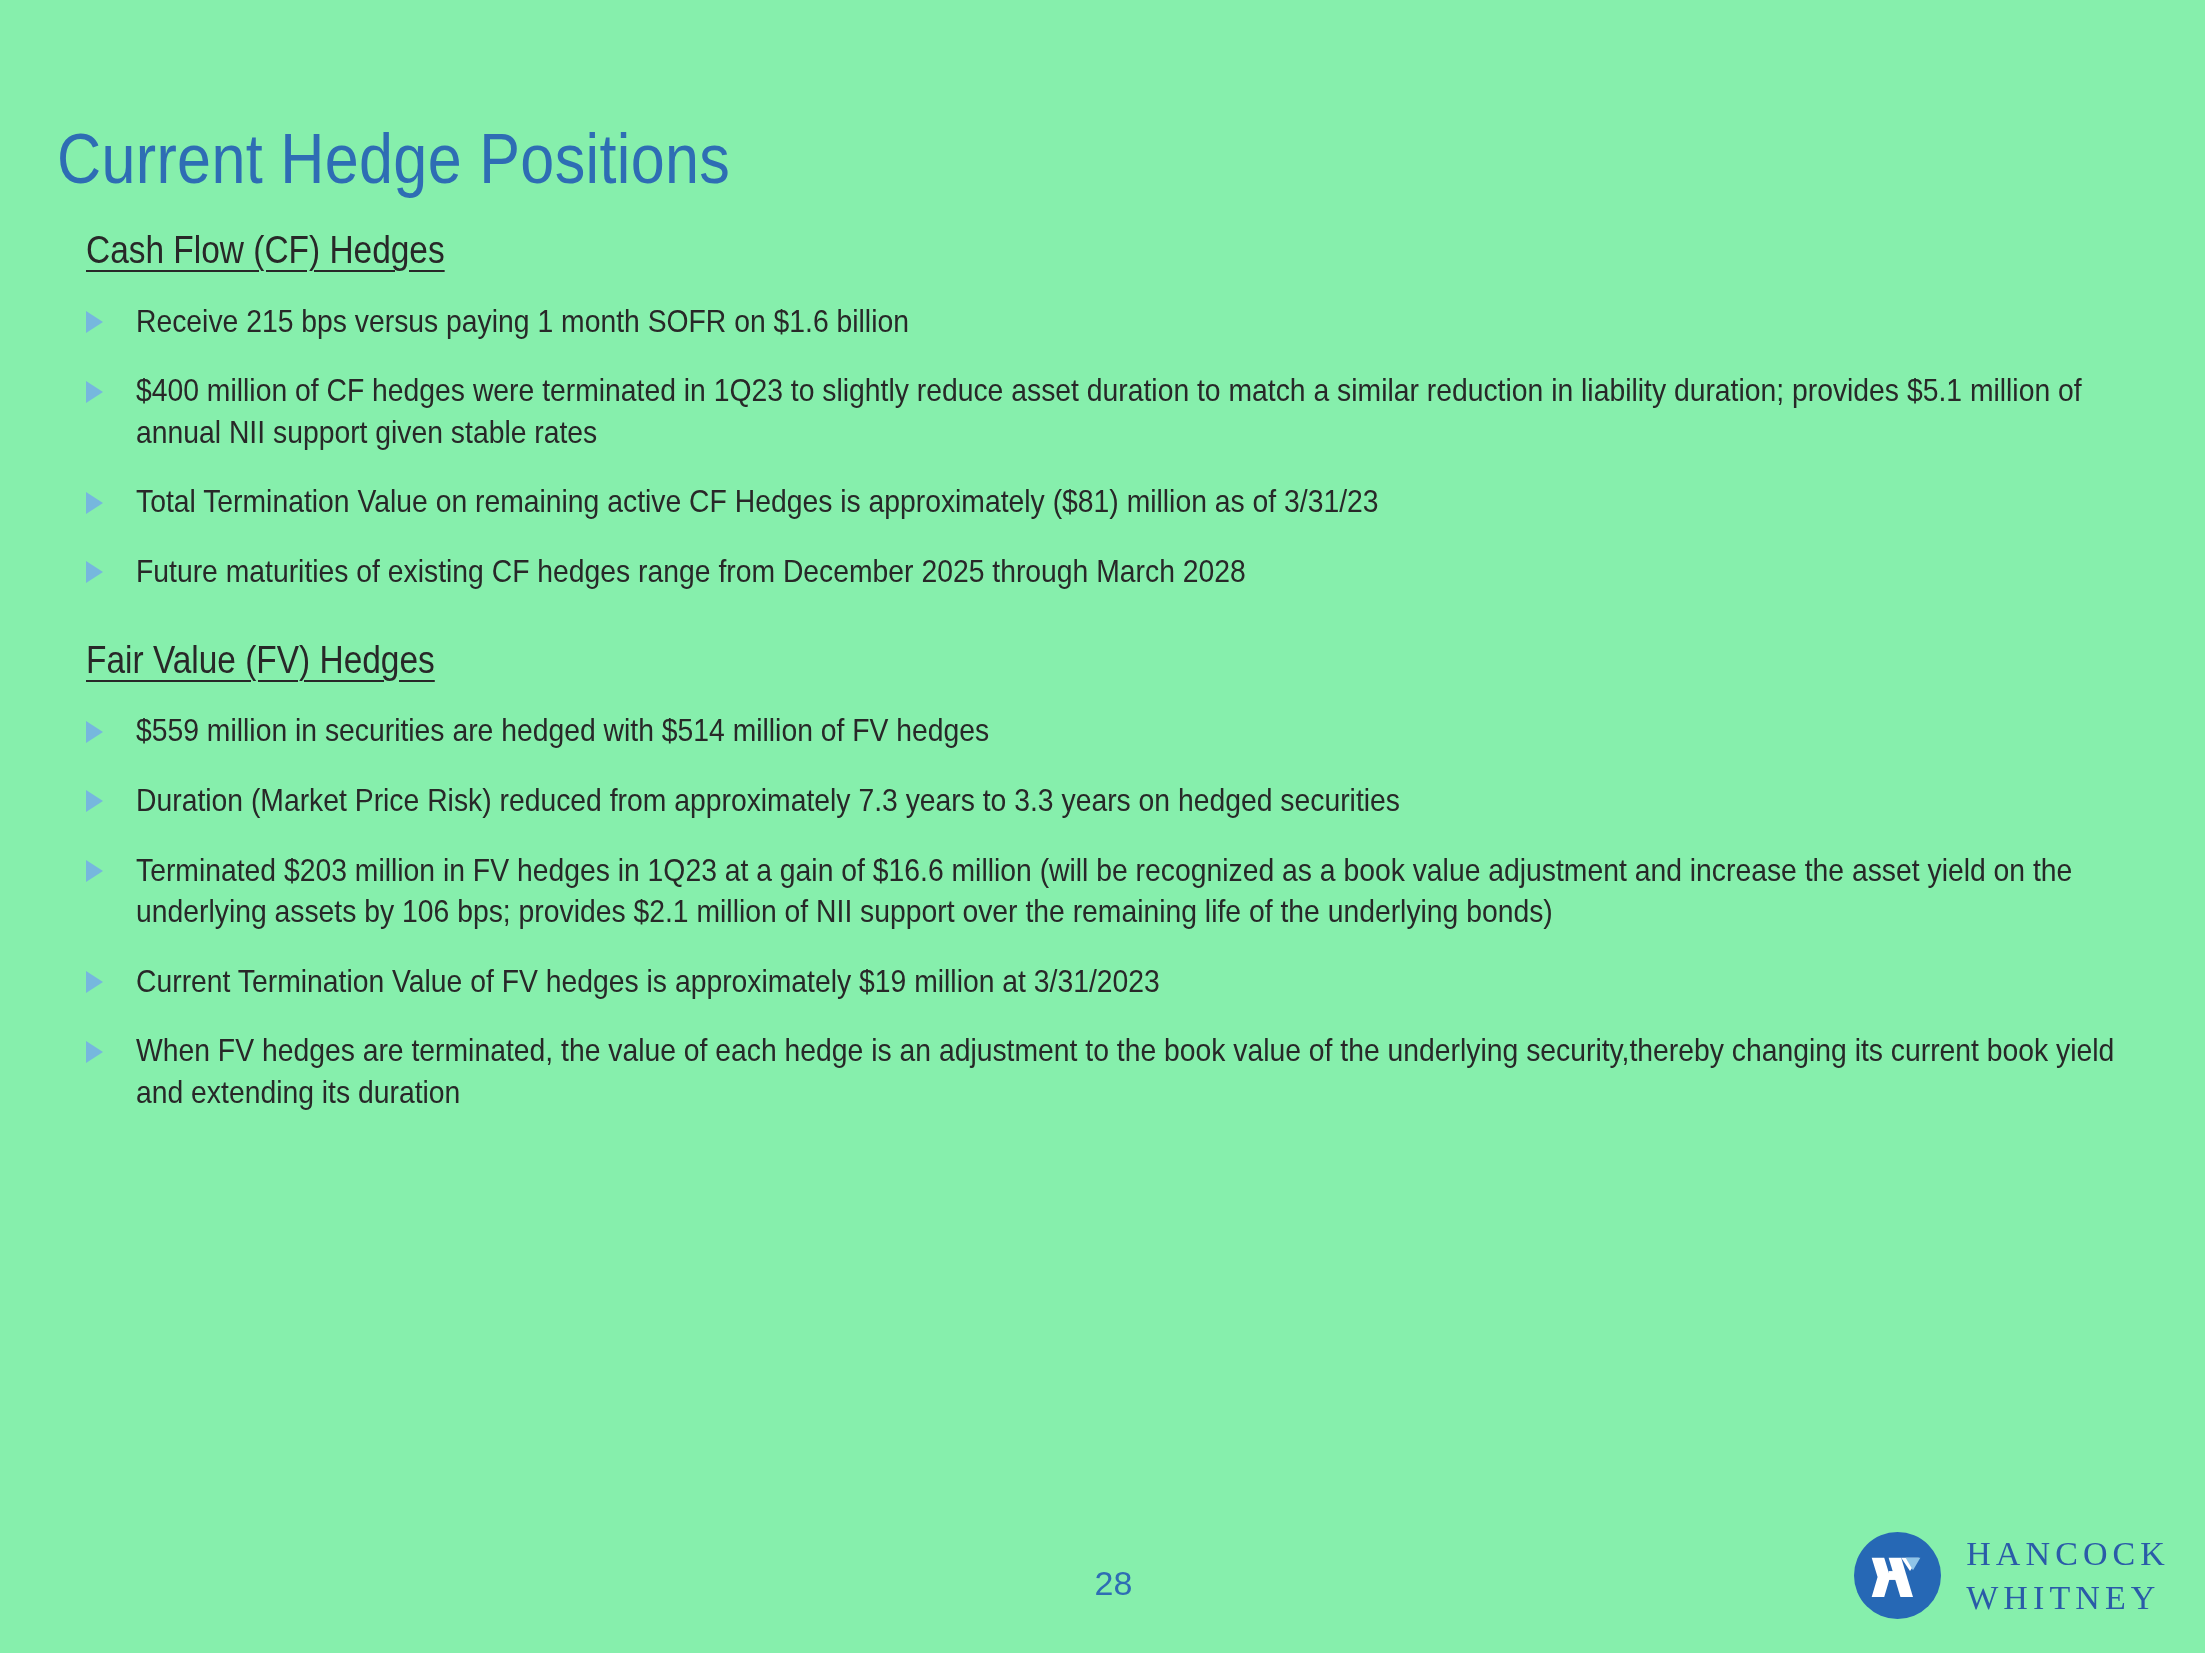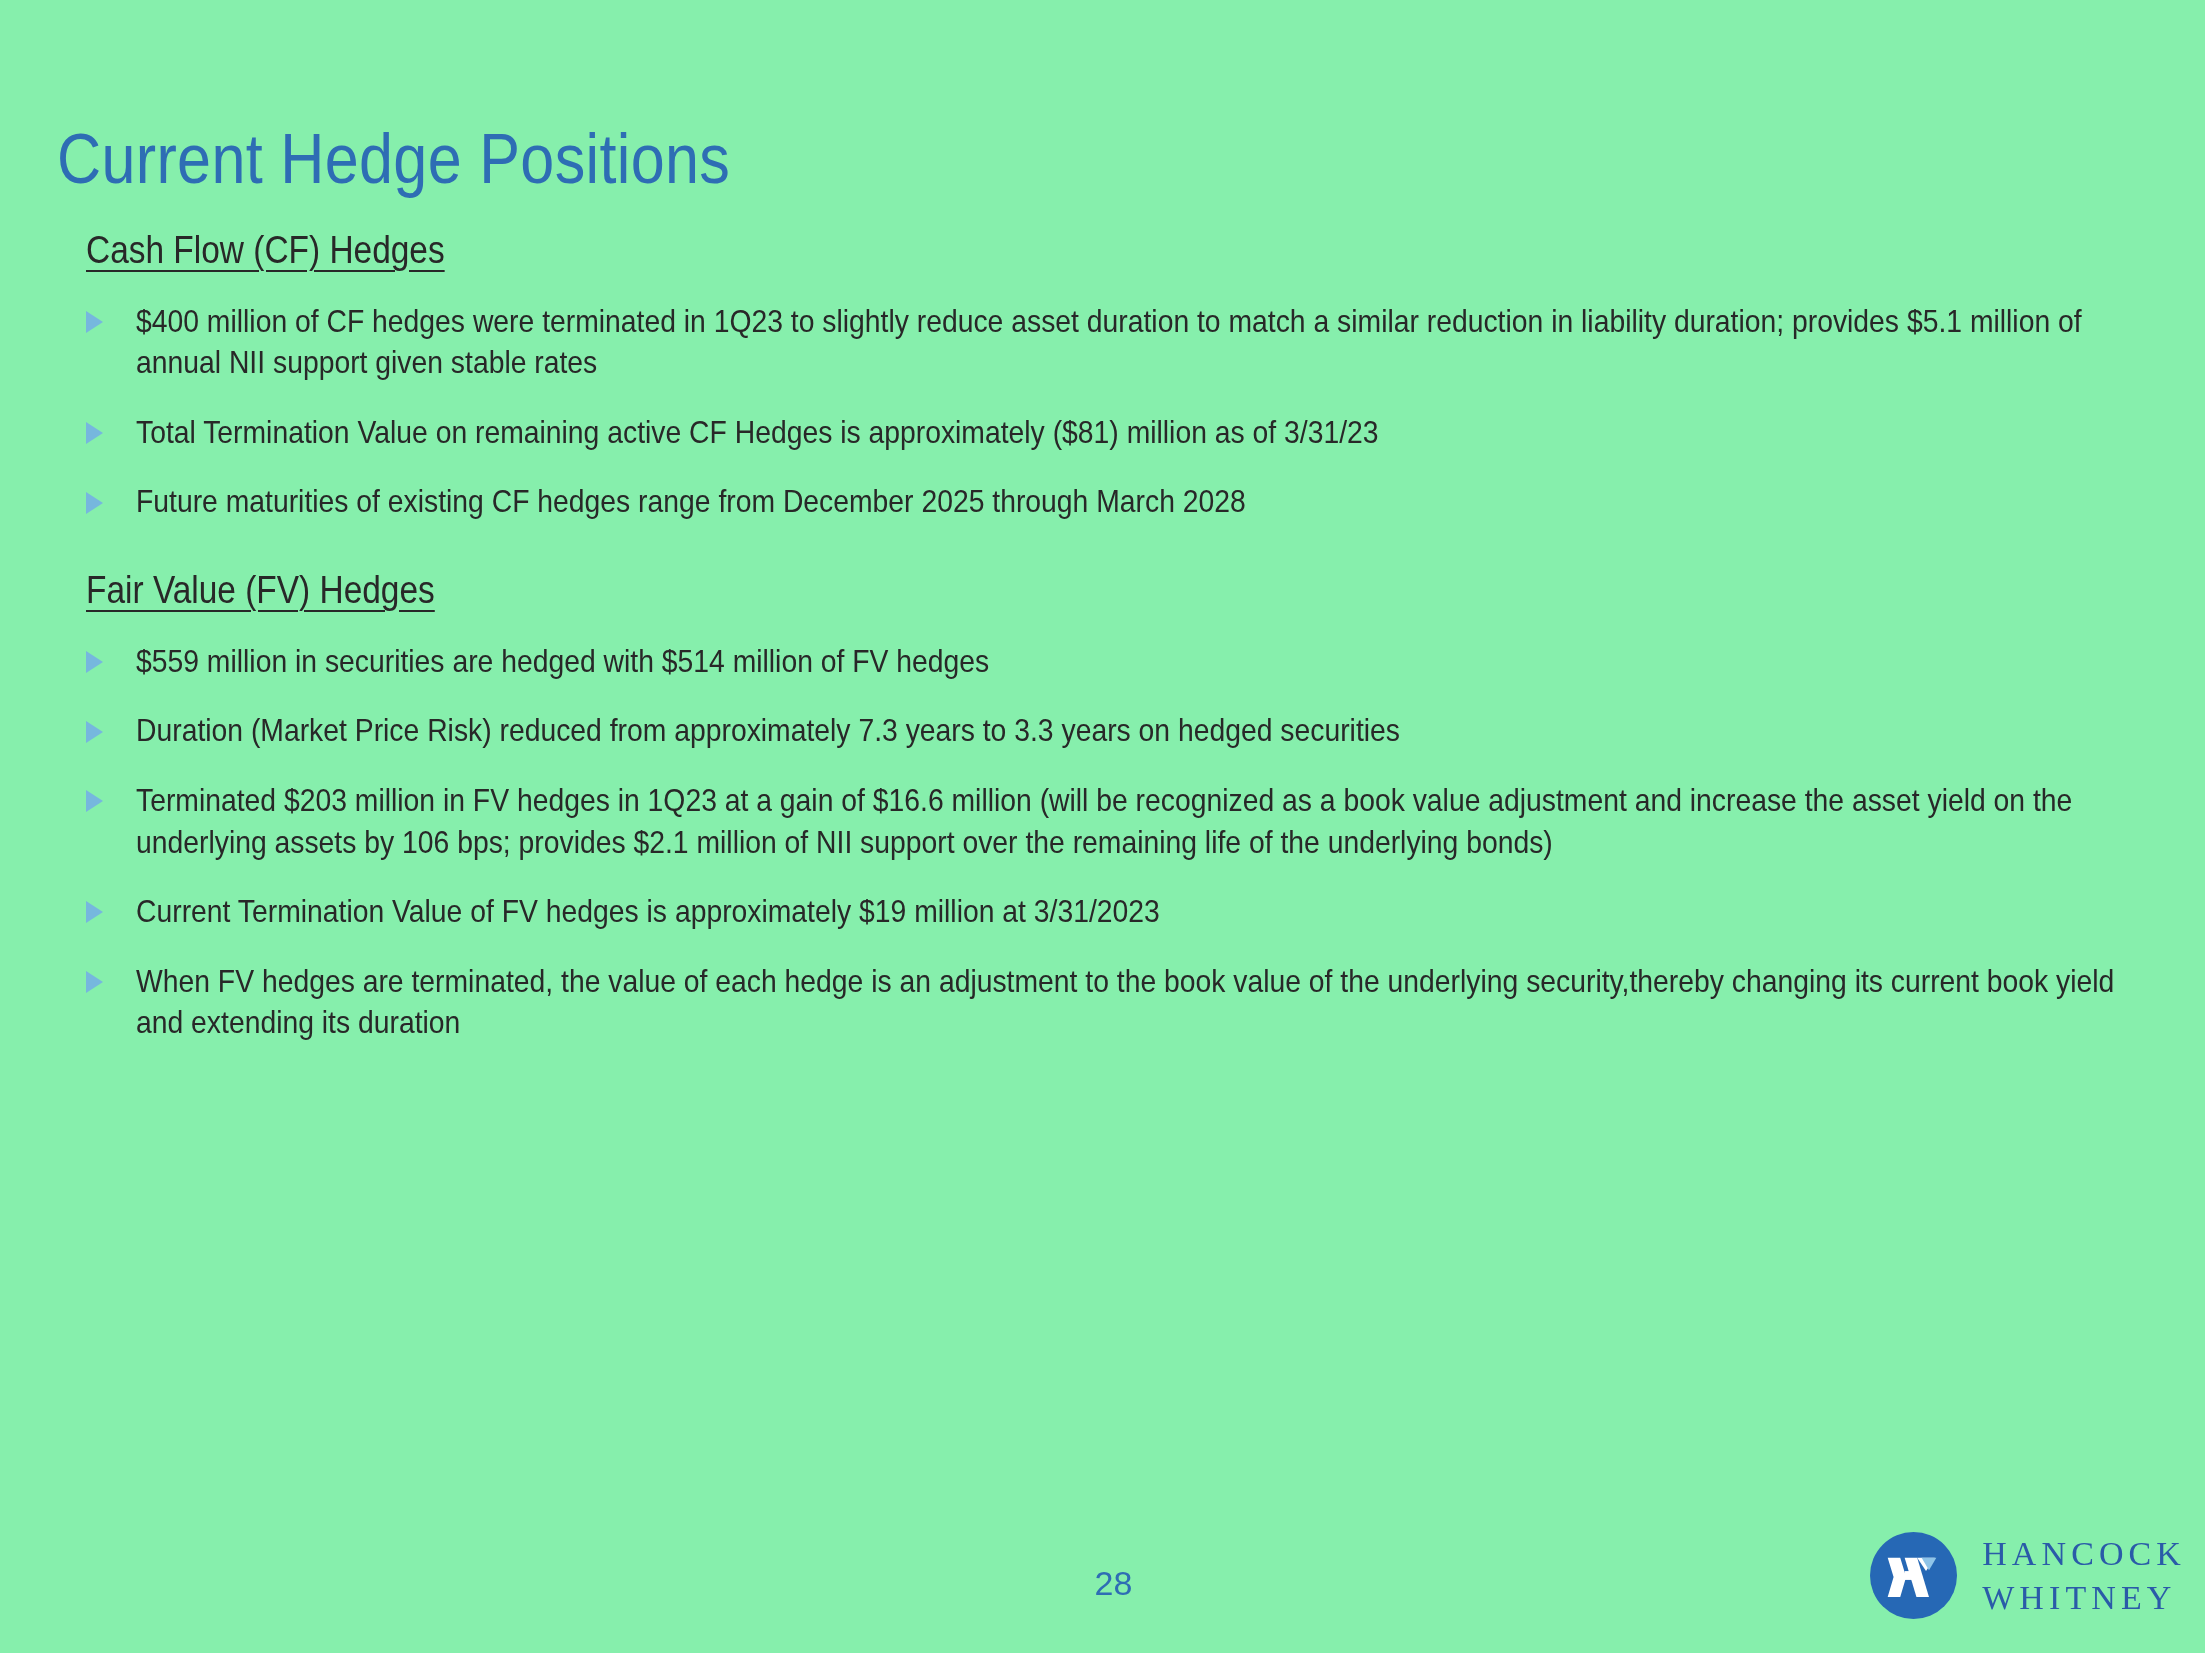--- a/index.html
+++ b/index.html
@@ -106,21 +106,21 @@
     text-align: center;
     font-family: "Liberation Sans", sans-serif;
     font-size: 34px;
     color: #2E6DB4;
     padding-left: 22px;
   }
 
   
   .logo {
     position: absolute;
-    right: 19px;
+    right: 35px;
     top: 1532px;
     display: flex;
     align-items: center;
     gap: 25px;
   }
   .logo-mark {
     width: 87px;
     height: 87px;
     flex: 0 0 87px;
     position: relative;
@@ -148,20 +148,24 @@
   <h1 class="slide-title">Current Hedge Positions</h1>
 
   <div class="body-area">
 
     <div>
       <div class="section-heading">Cash Flow (CF) Hedges</div>
 
       <ul class="bullet-list">
         <li class="bullet">
           <span class="bullet-marker"></span>
+          <span class="text">Receive 215 bps versus paying 1 month SOFR on $1.6 billion</span>
+        </li>
+        <li class="bullet">
+          <span class="bullet-marker"></span>
           <span class="text">$400 million of CF hedges were terminated in 1Q23 to slightly reduce asset duration to match a similar reduction in liability duration; provides $5.1 million of annual NII support given stable rates</span>
         </li>
         <li class="bullet">
           <span class="bullet-marker"></span>
           <span class="text">Total Termination Value on remaining active CF Hedges is approximately ($81) million as of 3/31/23</span>
         </li>
         <li class="bullet">
           <span class="bullet-marker"></span>
           <span class="text">Future maturities of existing CF hedges range from December 2025 through March 2028</span>
         </li>

